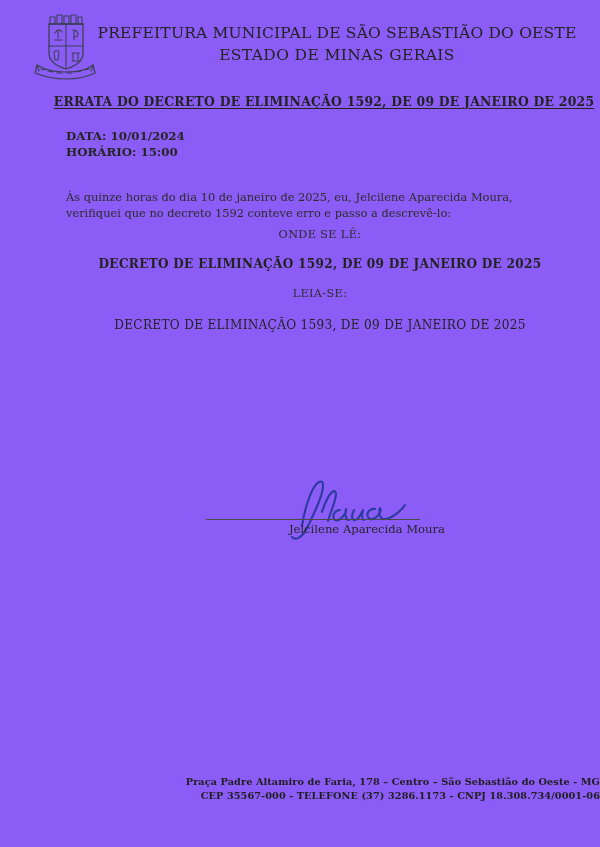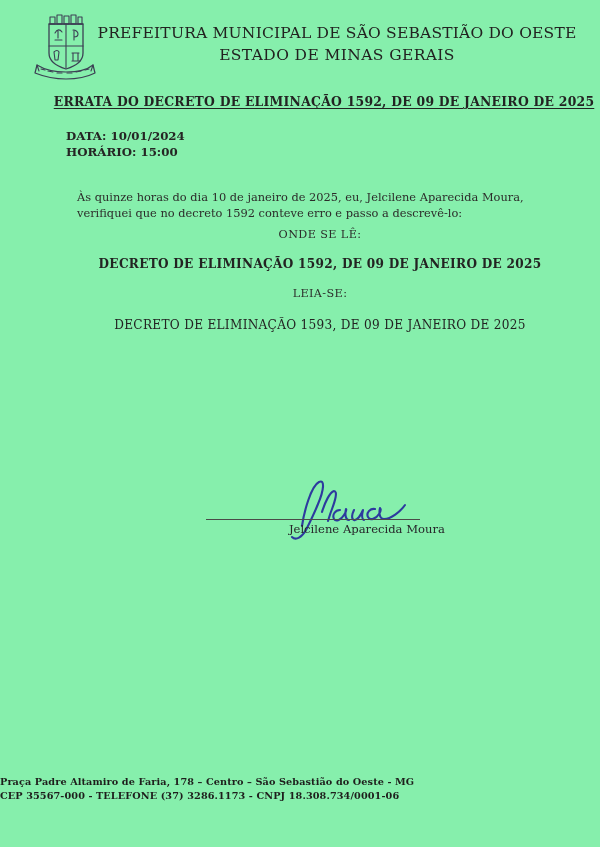--- a/index.html
+++ b/index.html
@@ -6,21 +6,21 @@
   html, body { width: 600px; height: 847px; }
   body {
     font-family: "DejaVu Serif", "Liberation Serif", serif;
     background: #f2f2f0;
     color: #262626;
   }
   .page {
     position: relative;
     width: 600px;
     height: 847px;
-    background: #86efac;
+    background: #8b5cf6;
     overflow: hidden;
   }
   
   .crest {
     position: absolute;
     left: 33px; top: 13px;
     width: 64px; height: 68px;
   }
   .org-block {
     position: absolute;
@@ -64,21 +64,20 @@
     color: #252524;
   }
   
   .body-par {
     position: absolute;
     left: 66px; top: 190px;
     width: 502px;
     font-size: 11.4px;
     line-height: 15.5px;
     color: #2c2c2a;
-    margin-left: 11px;
   }
   .center-line {
     position: absolute;
     left: 0; right: 0;
     text-align: center;
     color: #2c2c2a;
     margin-left: 40px;
   }
   .onde   { top: 228px; font-size: 11.2px; letter-spacing: 0.4px; }
   .dec1   { top: 257px; font-weight: bold; font-size: 12.1px; letter-spacing: 0.3px; color: #232322; }
@@ -101,21 +100,21 @@
     left: 180px; top: 522px;
     width: 265px;
     text-align: right;
     font-size: 11.6px;
     color: #26262a;
   }
   
   .footer {
     position: absolute;
     left: 0; right: 0; top: 775px;
-    text-align: left;
+    text-align: right;
     font-weight: bold;
     font-size: 9.7px;
     line-height: 13.5px;
     color: #1e1e1c;
     letter-spacing: 0.1px;
   }
 </style>
 </head>
 <body>
 

